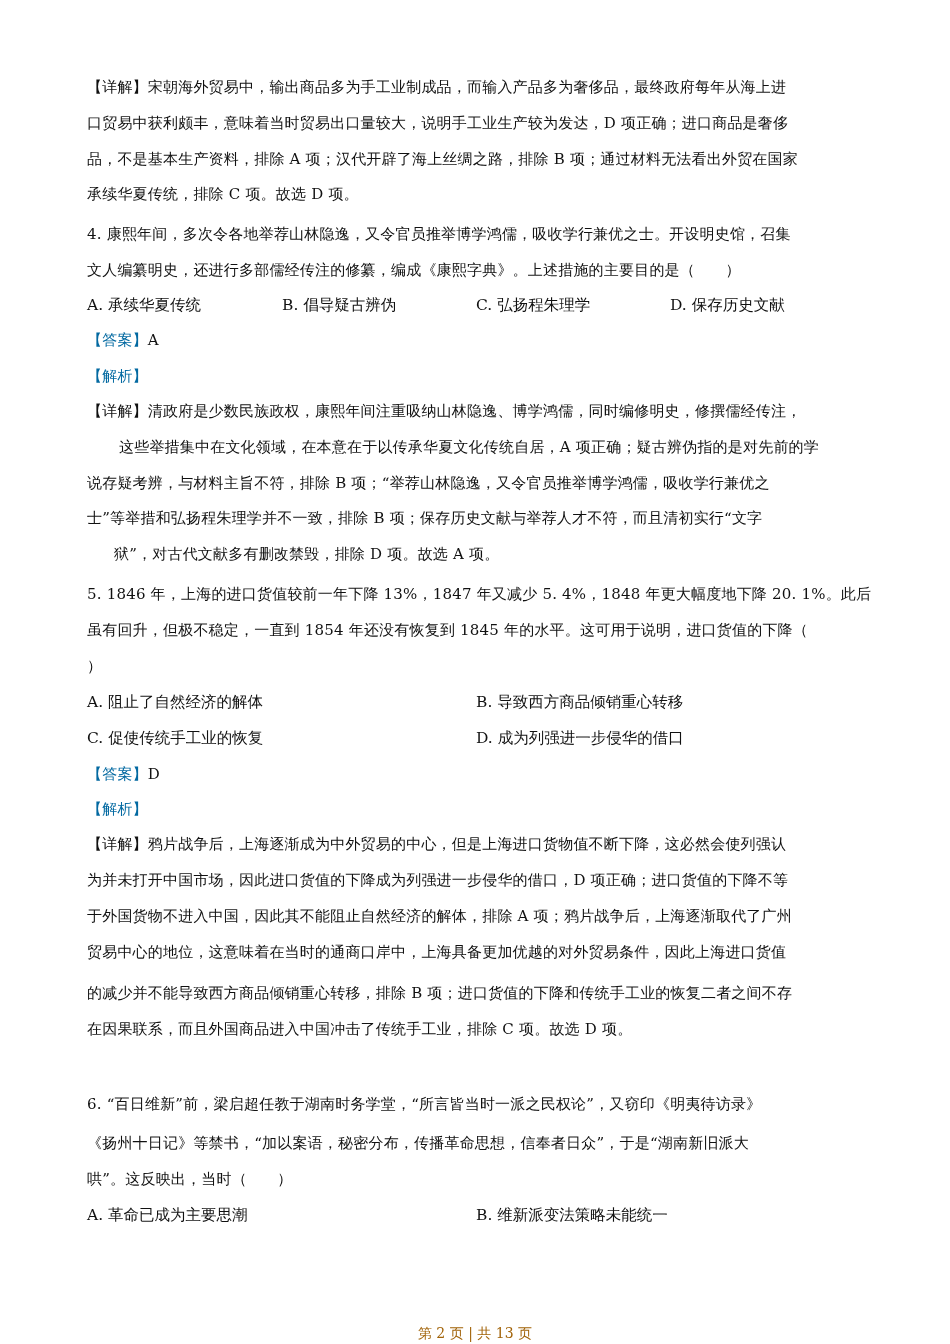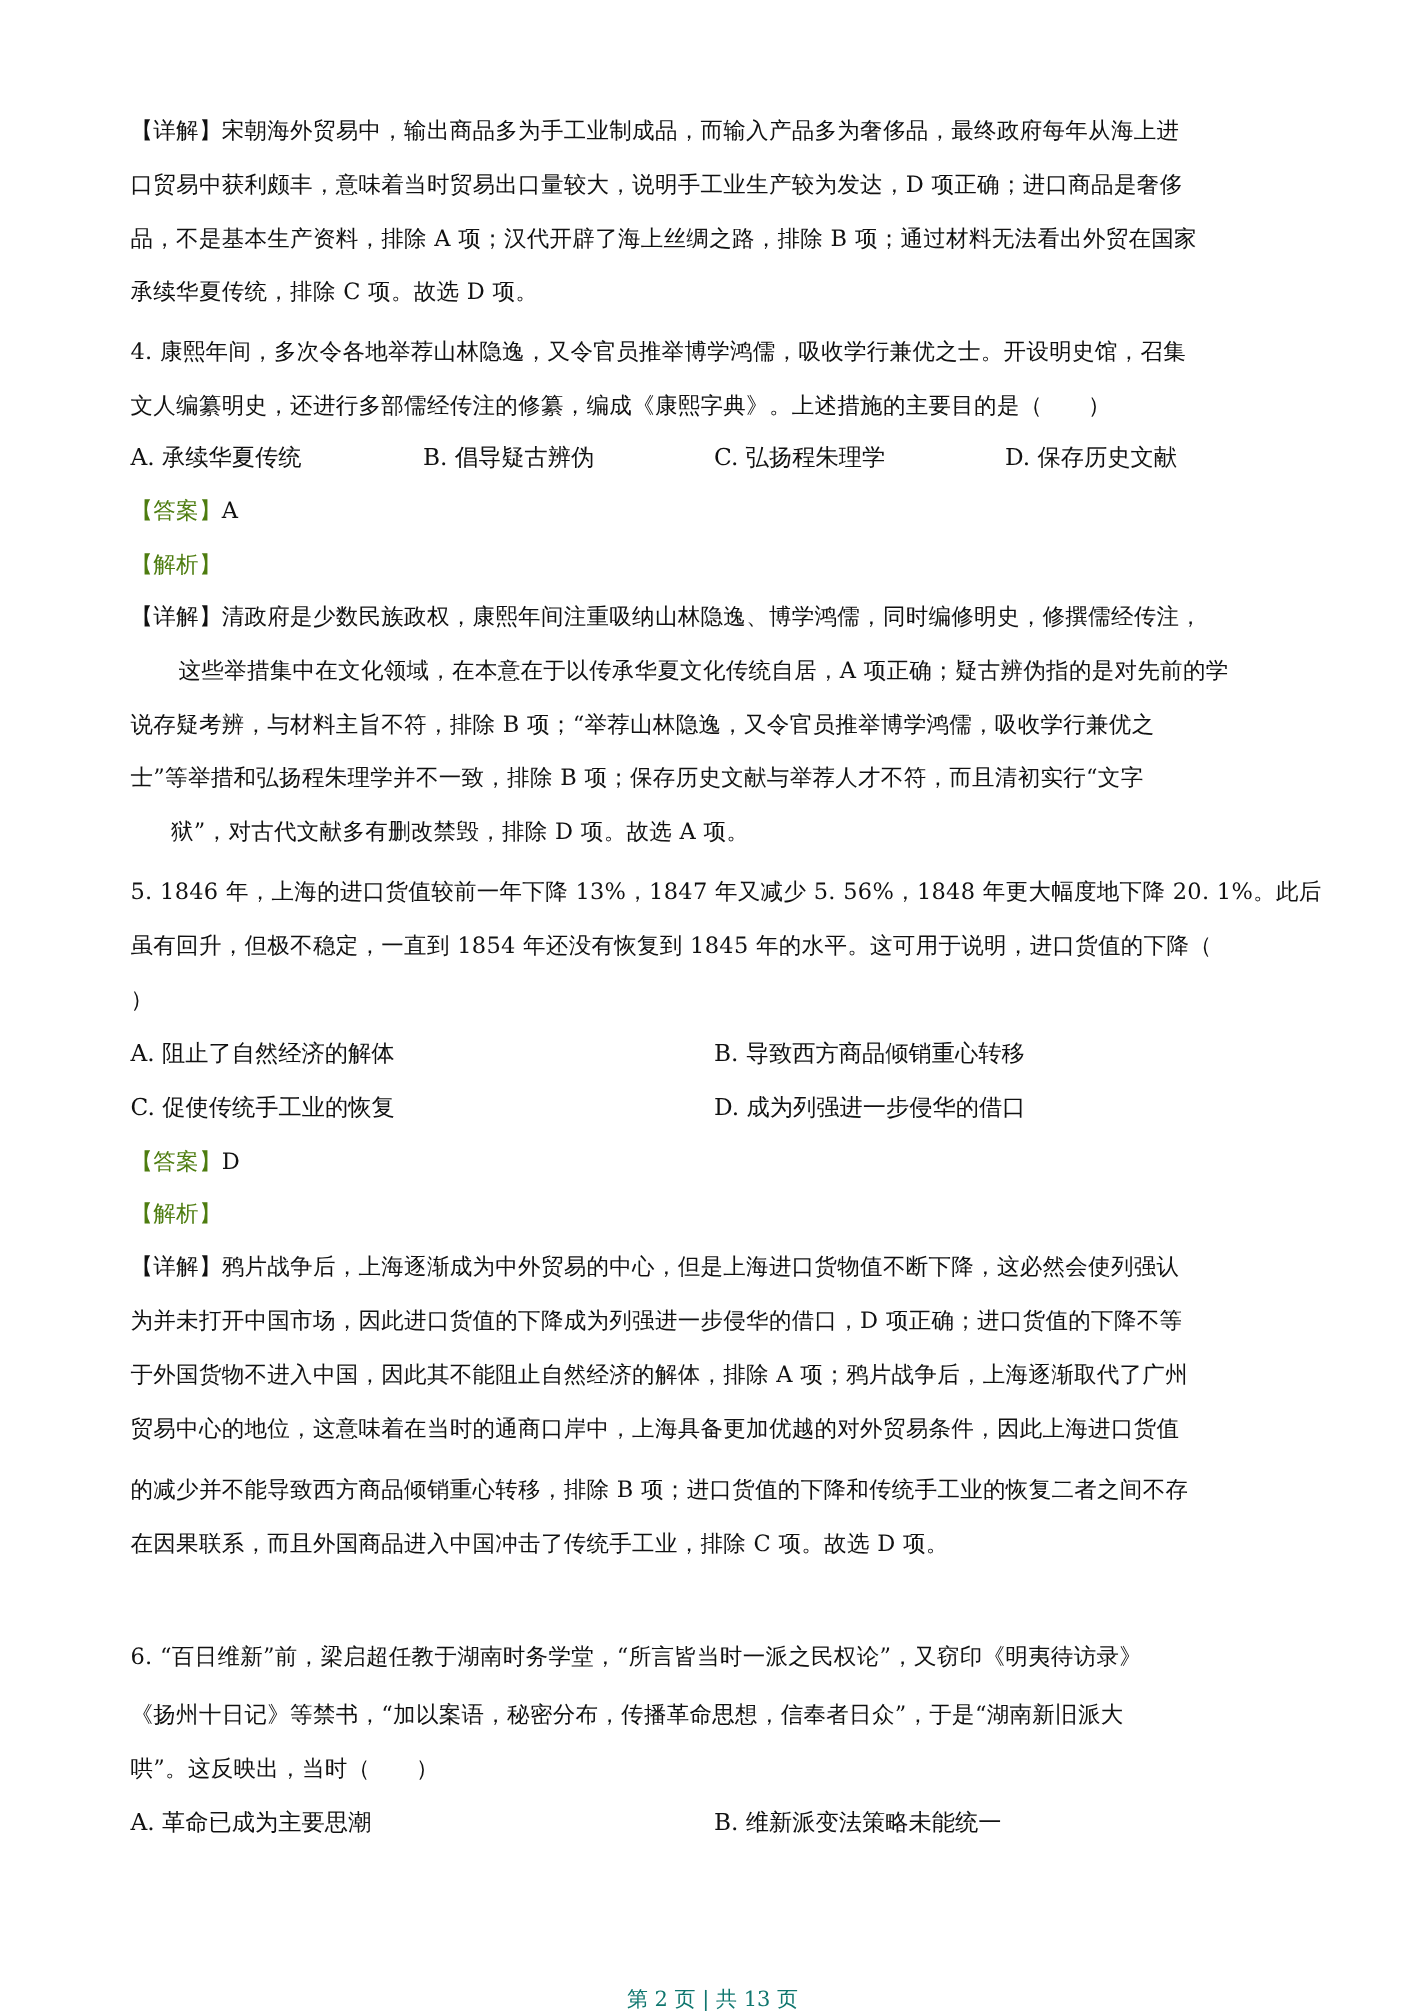--- a/index.html
+++ b/index.html
@@ -22,36 +22,36 @@
       height: 1344px;
     }
     .line {
       position: absolute;
       left: 87px;
       font-size: 15px;
       line-height: 20px;
       white-space: nowrap;
       letter-spacing: 0.2px;
     }
-    .blue { color: #4d7c0f; }
+    .blue { color: #0369a1; }
     .opt {
       position: absolute;
       font-size: 15.5px;
       line-height: 20px;
       white-space: nowrap;
     }
     .footer {
       position: absolute;
       top: 1324px;
       left: 0;
       width: 950px;
       text-align: center;
       font-size: 14px;
       line-height: 18px;
-      color: #0f766e;
+      color: #a16207;
     }
   </style>
 </head>
 <body>
 
 <div class="page">
 
   <div class="line" style="top:77px;"><span>【详解】</span><span>宋朝海外贸易中，输出商品多为手工业制成品，而输入产品多为奢侈品，最终政府每年从海上进</span></div>
   <div class="line" style="top:113px;">口贸易中获利颇丰，意味着当时贸易出口量较大，说明手工业生产较为发达，D 项正确；进口商品是奢侈</div>
   <div class="line" style="top:149px;">品，不是基本生产资料，排除 A 项；汉代开辟了海上丝绸之路，排除 B 项；通过材料无法看出外贸在国家</div>
@@ -64,21 +64,21 @@
   <div class="opt" style="top:295px; left:476px;">C. 弘扬程朱理学</div>
   <div class="opt" style="top:295px; left:670px;">D. 保存历史文献</div>
   <div class="line" style="top:330px;"><span class="blue">【答案】</span><span>A</span></div>
   <div class="line blue" style="top:366px;">【解析】</div>
   <div class="line" style="top:401px;"><span>【详解】</span><span>清政府是少数民族政权，康熙年间注重吸纳山林隐逸、博学鸿儒，同时编修明史，修撰儒经传注，</span></div>
   <div class="line" style="top:437px;margin-left:32px;">这些举措集中在文化领域，在本意在于以传承华夏文化传统自居，A 项正确；疑古辨伪指的是对先前的学</div>
   <div class="line" style="top:508px;">士”等举措和弘扬程朱理学并不一致，排除 B 项；保存历史文献与举荐人才不符，而且清初实行“文字</div>
   <div class="line" style="top:473px;">说存疑考辨，与材料主旨不符，排除 B 项；“举荐山林隐逸，又令官员推举博学鸿儒，吸收学行兼优之</div>
   <div class="line" style="top:544px;margin-left:27px;">狱”，对古代文献多有删改禁毁，排除 D 项。故选 A 项。</div>
 
-  <div class="line" style="top:584px;">5. 1846 年，上海的进口货值较前一年下降 13%，1847 年又减少 5. 56%，1848 年更大幅度地下降 20. 1%。此后</div>
+  <div class="line" style="top:584px;">5. 1846 年，上海的进口货值较前一年下降 13%，1847 年又减少 5. 4%，1848 年更大幅度地下降 20. 1%。此后</div>
   <div class="line" style="top:620px;">虽有回升，但极不稳定，一直到 1854 年还没有恢复到 1845 年的水平。这可用于说明，进口货值的下降（</div>
   <div class="line" style="top:656px;">）</div>
   <div class="opt" style="top:692px; left:87px;">A. 阻止了自然经济的解体</div>
   <div class="opt" style="top:692px; left:476px;">B. 导致西方商品倾销重心转移</div>
   <div class="opt" style="top:728px; left:87px;">C. 促使传统手工业的恢复</div>
   <div class="opt" style="top:728px; left:476px;">D. 成为列强进一步侵华的借口</div>
   <div class="line" style="top:764px;"><span class="blue">【答案】</span><span>D</span></div>
   <div class="line blue" style="top:799px;">【解析】</div>
   <div class="line" style="top:834px;"><span>【详解】</span><span>鸦片战争后，上海逐渐成为中外贸易的中心，但是上海进口货物值不断下降，这必然会使列强认</span></div>
   <div class="line" style="top:870px;">为并未打开中国市场，因此进口货值的下降成为列强进一步侵华的借口，D 项正确；进口货值的下降不等</div>

